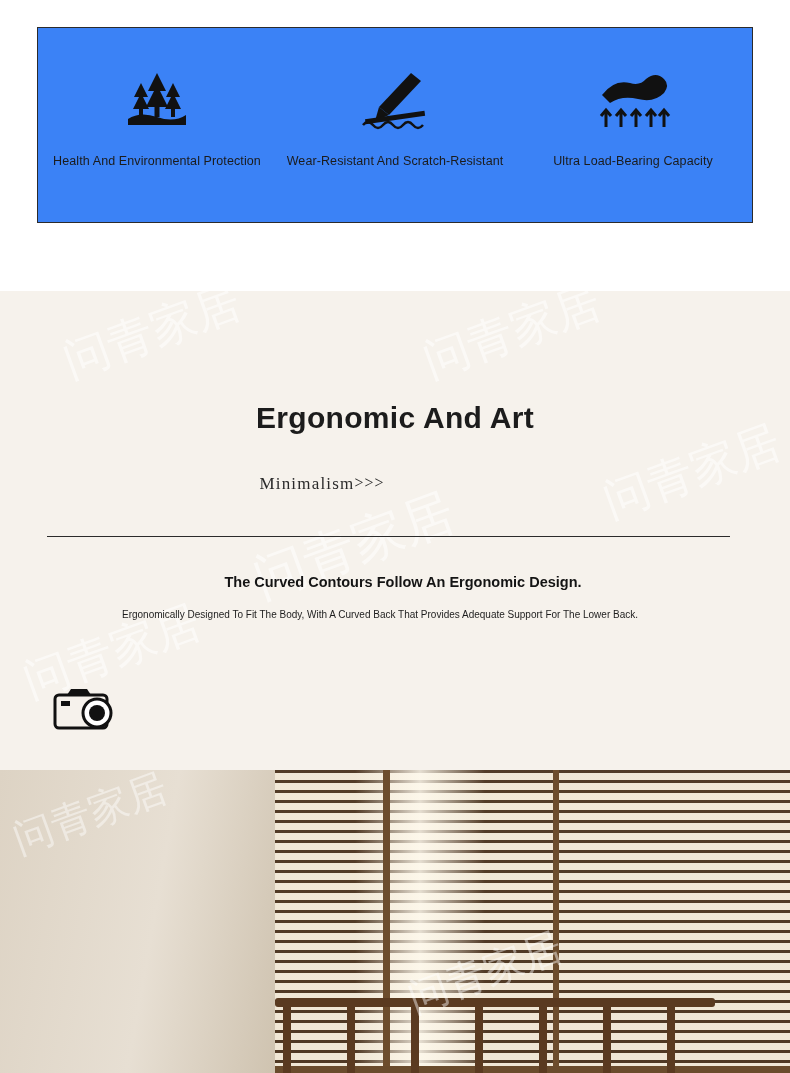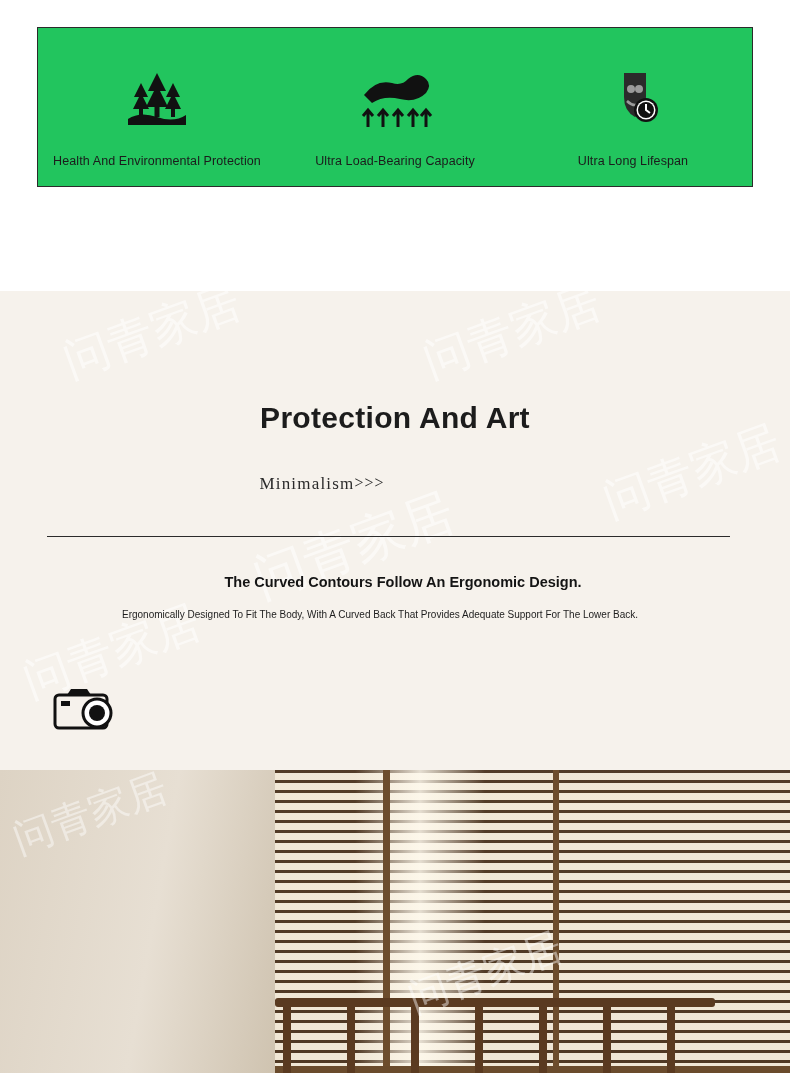--- a/index.html
+++ b/index.html
@@ -9,23 +9,23 @@
     background: #ffffff;
     font-family: "Liberation Sans", sans-serif;
     overflow: hidden;
   }
   .page { position: relative; width: 790px; height: 1073px; background: #ffffff; }
 
   
   .features-panel {
     position: absolute;
     left: 37px; top: 27px;
-    width: 716px; height: 160px;
+    width: 716px; height: 196px;
     border: 1px solid #2b2b2b;
-    background: #22c55e;
+    background: #3b82f6;
   }
   .features-row {
     display: flex;
     width: 100%;
     height: 100%;
     align-items: flex-start;
     padding-top: 34px;
   }
   .feature {
     flex: 1 1 0;
@@ -200,64 +200,62 @@
               <rect x="13" y="40" width="4" height="8"></rect>
               <path d="M47 14 L54 28 L49 28 L55 40 L39 40 L45 28 L40 28 Z"></path>
               <rect x="45" y="40" width="4" height="8"></rect>
               <path d="M2 50 Q14 42 31 48 Q48 54 60 46 L60 56 L2 56 Z"></path>
             </g>
           </svg>
         </div>
         <div class="feature-label">Health And Environmental Protection</div>
       </div>
 
+      <div class="feature">
+        <div class="feature-icon">
+          <svg width="72" height="62" viewBox="0 0 72 62">
+            <g fill="#111">
+              <path d="M52 4 L62 12 L30 46 L20 38 Z"></path>
+              <path d="M20 38 L30 46 L16 52 Z"></path>
+              <rect x="6" y="46" width="60" height="5" transform="rotate(-8 36 48)"></rect>
+            </g>
+            <path d="M4 56 q5 -6 10 0 q5 6 10 0 q5 -6 10 0 q5 6 10 0 q5 -6 10 0 q5 6 10 0" fill="none" stroke="#111" stroke-width="2.5"></path>
+          </svg>
+        </div>
+        <div class="feature-label">Wear-Resistant And Scratch-Resistant</div>
+      </div>
 
       <div class="feature">
         <div class="feature-icon">
           <svg width="78" height="62" viewBox="0 0 78 62">
             <path d="M8 26 Q20 10 36 14 Q46 17 52 10 Q62 2 70 10 Q76 16 70 24 Q60 34 44 30 Q28 26 16 34 Z" fill="#111"></path>
             <g stroke="#111" stroke-width="3" fill="none">
               <path d="M12 58 L12 42 M7 47 L12 41 L17 47"></path>
               <path d="M27 58 L27 42 M22 47 L27 41 L32 47"></path>
               <path d="M42 58 L42 42 M37 47 L42 41 L47 47"></path>
               <path d="M57 58 L57 42 M52 47 L57 41 L62 47"></path>
               <path d="M70 58 L70 42 M65 47 L70 41 L75 47"></path>
             </g>
           </svg>
         </div>
         <div class="feature-label">Ultra Load-Bearing Capacity</div>
       </div>
 
-      <div class="feature">
-        <div class="feature-icon">
-          <svg width="66" height="62" viewBox="0 0 66 62">
-            <path d="M24 4 L46 4 L46 28 Q46 42 35 48 Q24 42 24 28 Z" fill="#2b2b2b"></path>
-            <circle cx="31" cy="20" r="4" fill="#9a9a9a"></circle>
-            <circle cx="39" cy="20" r="4" fill="#9a9a9a"></circle>
-            <path d="M27 32 q8 8 16 0" fill="none" stroke="#9a9a9a" stroke-width="2.5"></path>
-            <circle cx="46" cy="41" r="12" fill="#111"></circle>
-            <circle cx="46" cy="41" r="9.5" fill="#fff"></circle>
-            <circle cx="46" cy="41" r="8" fill="#111"></circle>
-            <path d="M46 35 L46 41 L50 44" stroke="#fff" stroke-width="2" fill="none"></path>
-          </svg>
-        </div>
-        <div class="feature-label">Ultra Long Lifespan</div>
-      </div>
 
     </div>
   </div>
 
   <div class="aesthetics">
     <div class="watermark wm1">问青家居</div>
     <div class="watermark wm2">问青家居</div>
     <div class="watermark wm3">问青家居</div>
     <div class="watermark wm4">问青家居</div>
     <div class="watermark wm5">问青家居</div>
 
-    <div class="aes-title">Protection And Art</div>
+    <div class="aes-title">Ergonomic And Art</div>
 
     <div class="aes-sub-row">
       <div class="aes-sub">Minimalism</div>
       <div class="aes-arrows">&gt;&gt;&gt;</div>
     </div>
 
     <div class="aes-divider"></div>
 
     <div class="aes-head">The Curved Contours Follow An Ergonomic Design.</div>
     <div class="aes-body">Ergonomically Designed To Fit The Body, With A Curved Back That Provides Adequate Support For The Lower Back.</div>

